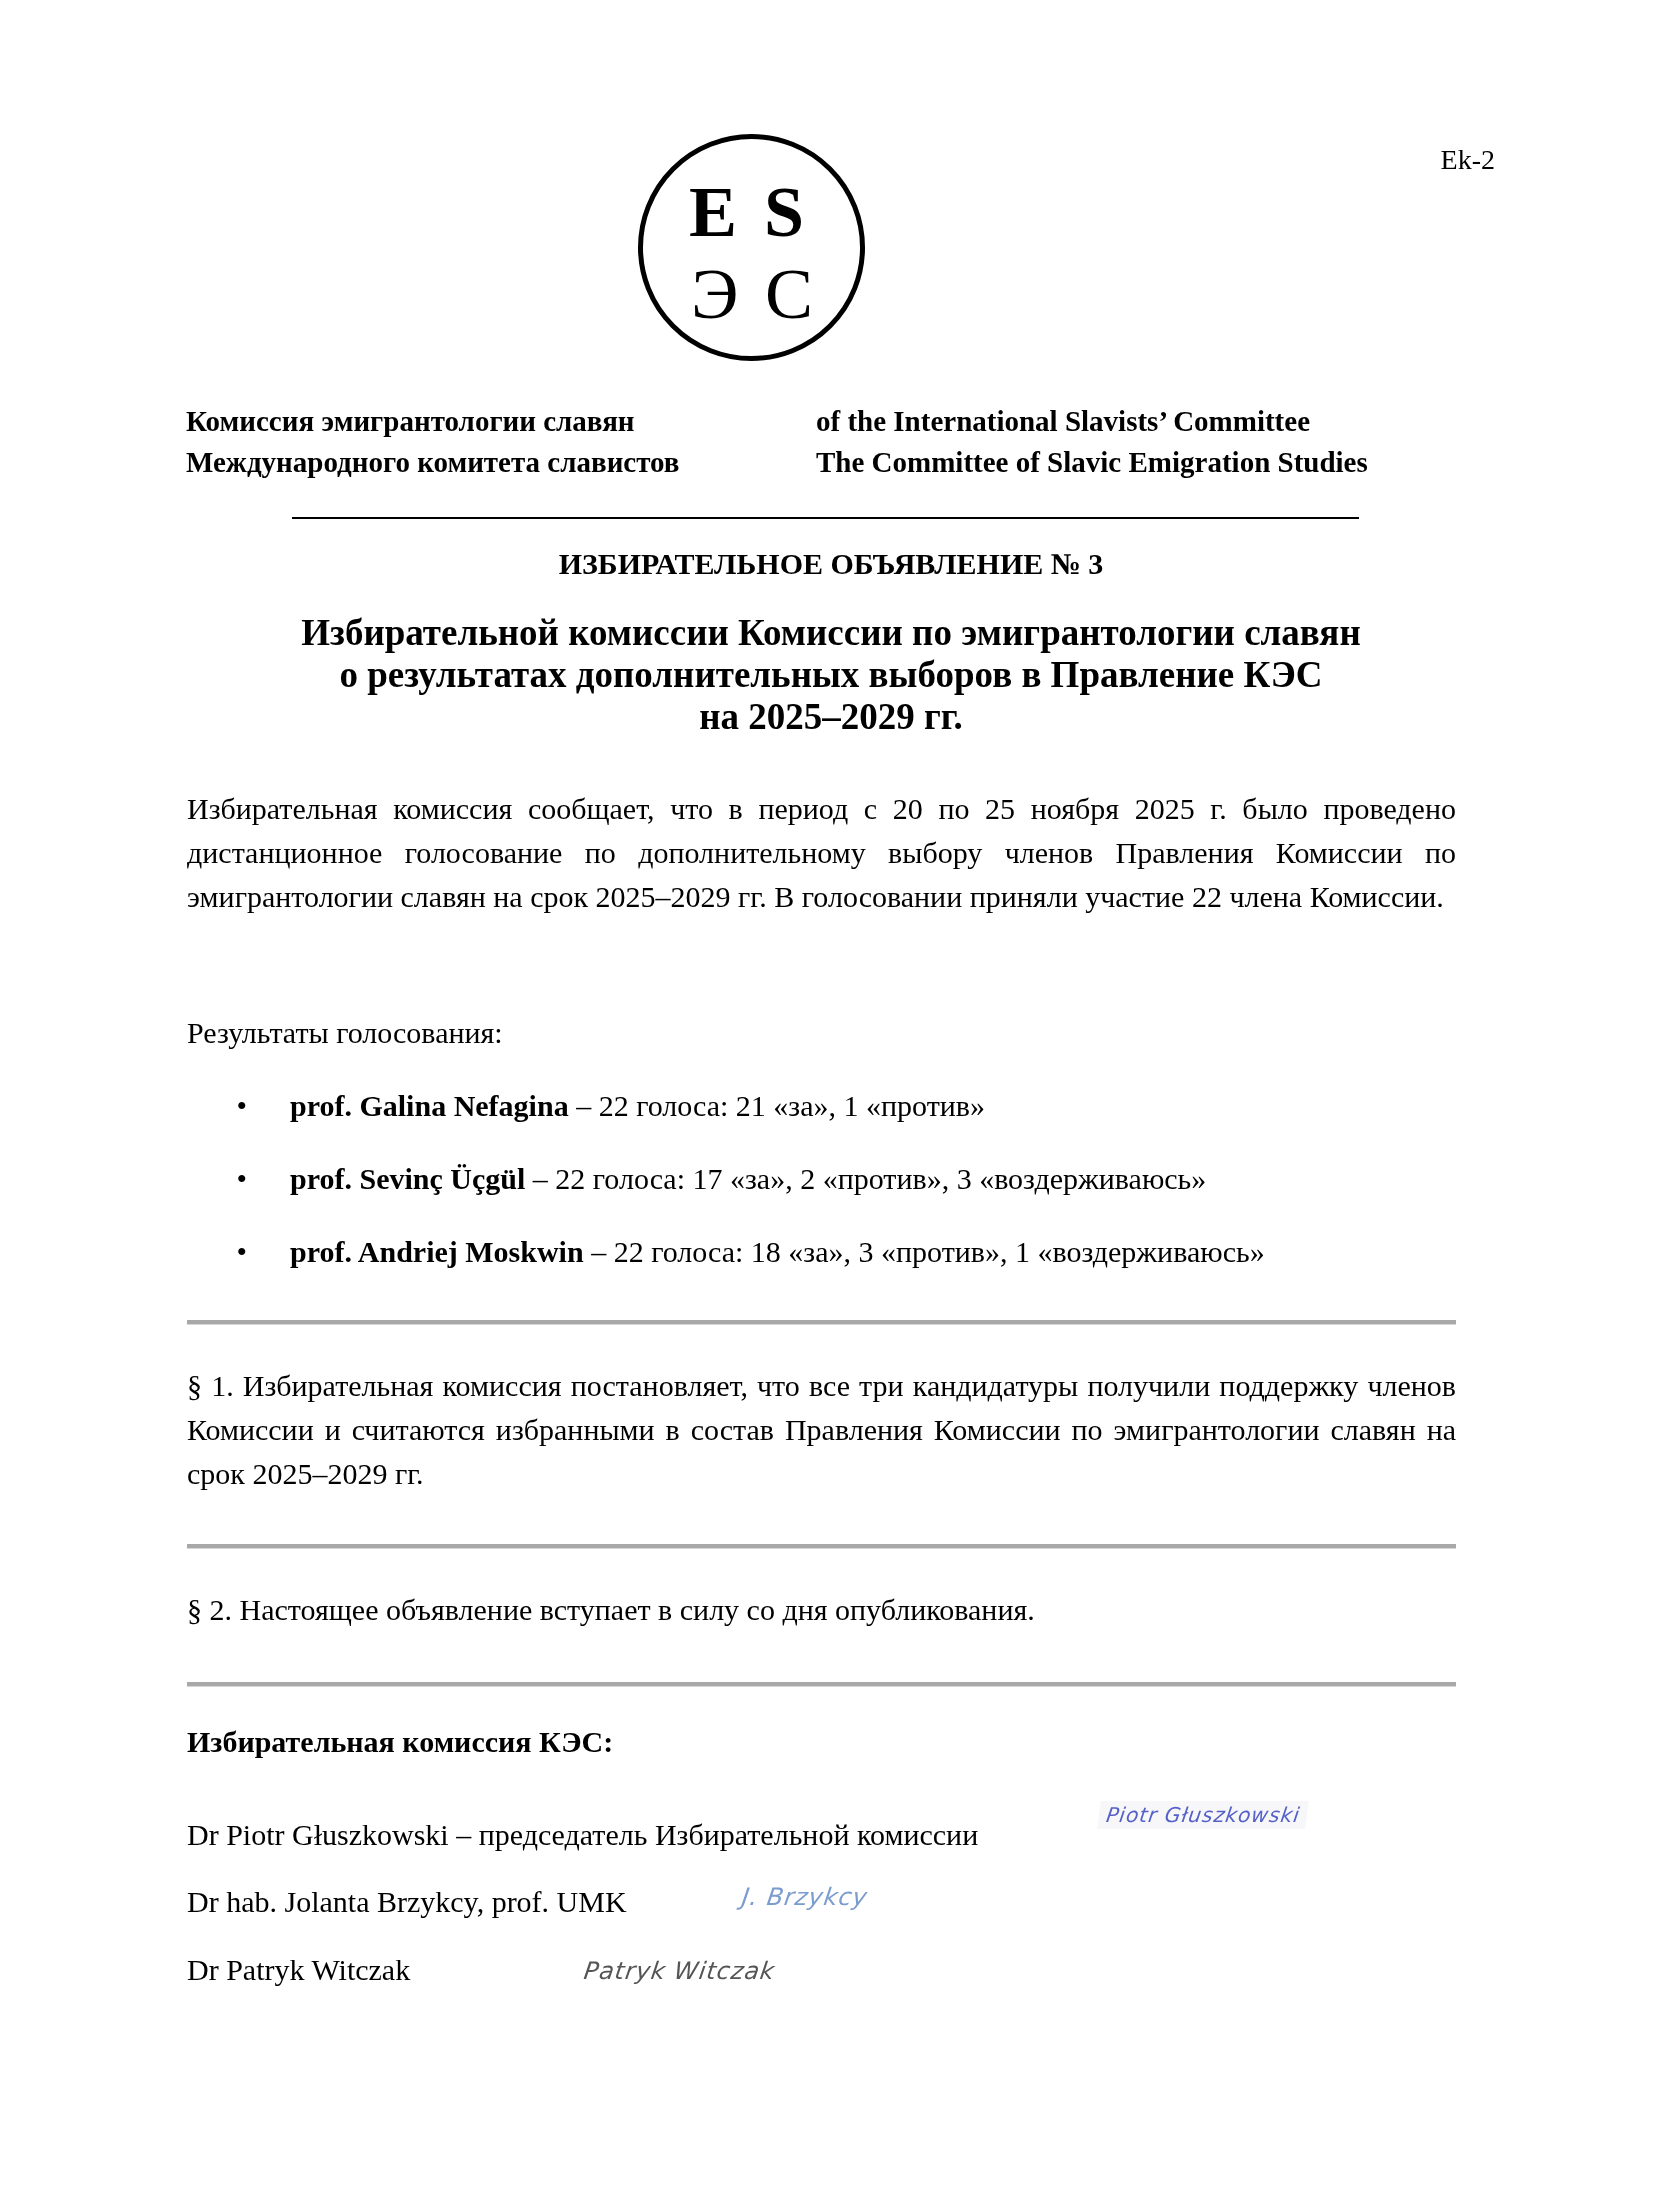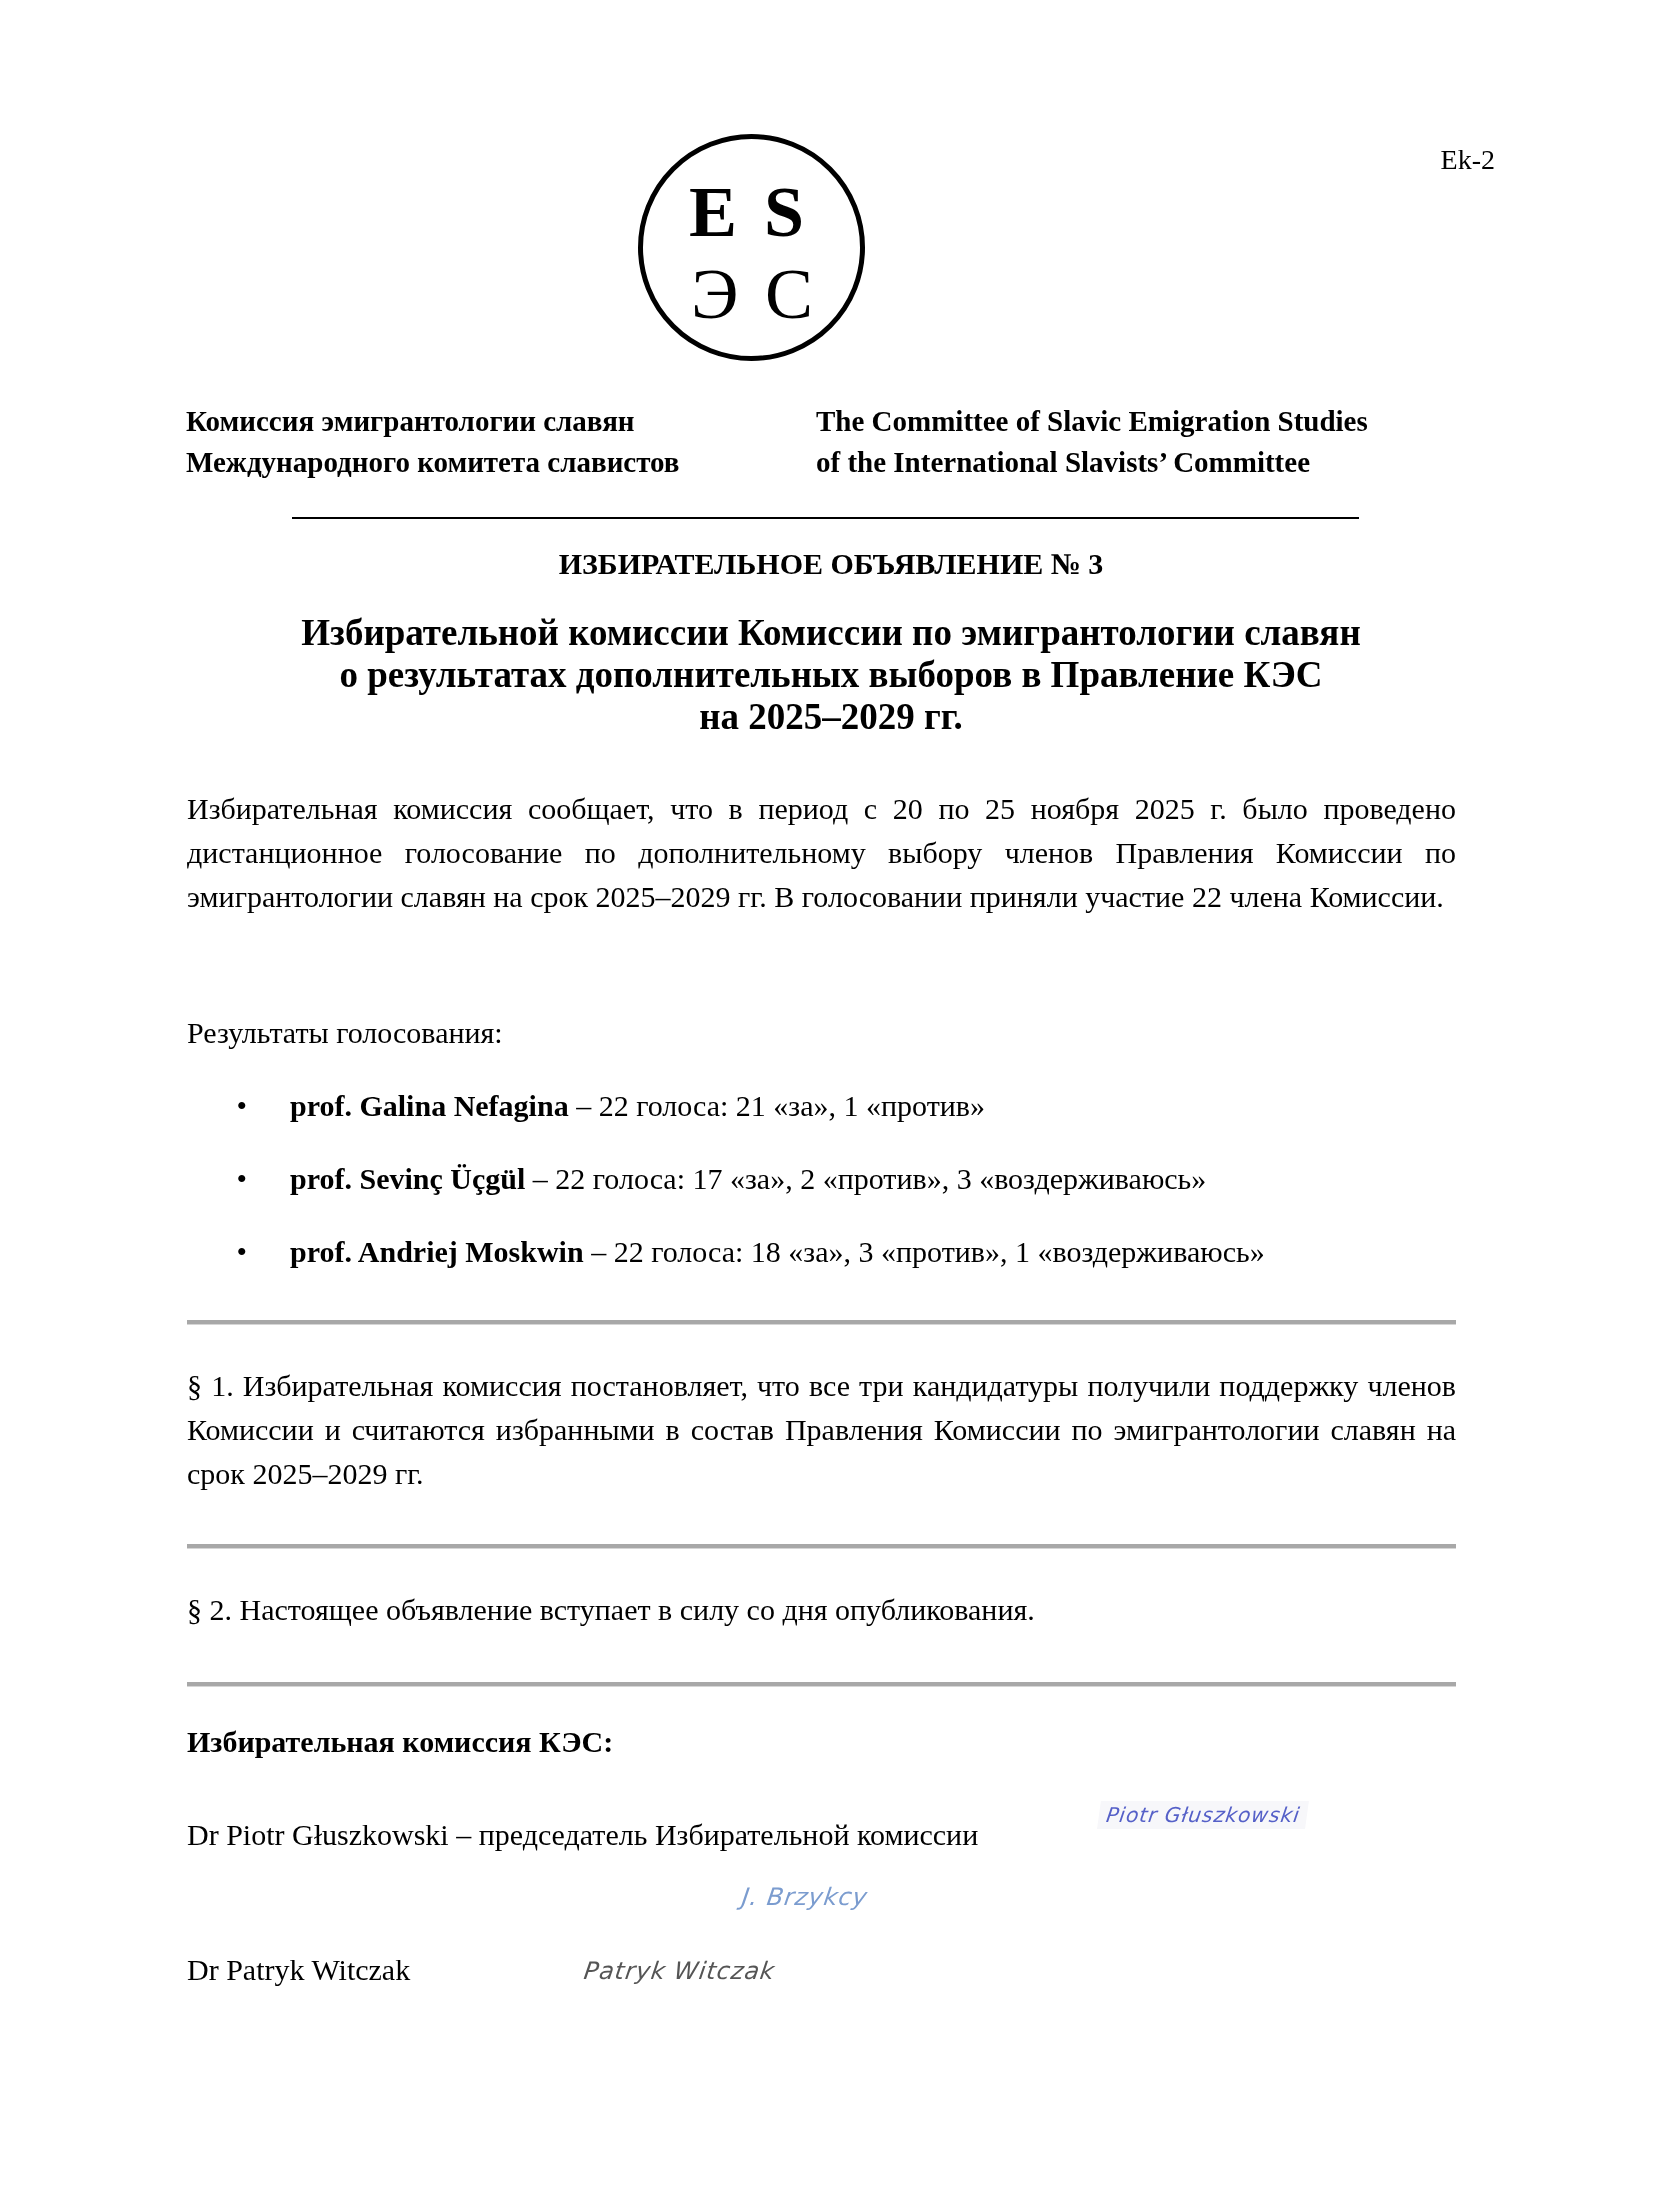--- a/index.html
+++ b/index.html
@@ -183,22 +183,22 @@
     <span class="logo-letter bold logo-s">S</span>
     <span class="logo-letter logo-ee">Э</span>
     <span class="logo-letter logo-c">С</span>
   </div>
 
   <div class="org org-ru">
     <div>Комиссия эмигрантологии славян</div>
     <div>Международного комитета славистов</div>
   </div>
   <div class="org org-en">
+    <div>of the International Slavists’ Committee</div>
     <div>The Committee of Slavic Emigration Studies</div>
-    <div>of the International Slavists’ Committee</div>
   </div>
 
   <div class="rule-top"></div>
 
   <div class="title">ИЗБИРАТЕЛЬНОЕ ОБЪЯВЛЕНИЕ № 3</div>
 
   <div class="subtitle">
     <div>Избирательной комиссии Комиссии по эмигрантологии славян</div>
     <div>о результатах дополнительных выборов в Правление КЭС</div>
     <div>на 2025–2029 гг.</div>
@@ -231,19 +231,20 @@
 
   <div class="body-text para2">§ 2. Настоящее объявление вступает в силу со дня опубликования.</div>
 
   <div class="hr hr3"></div>
 
   <div class="commission-title">Избирательная комиссия КЭС:</div>
 
   <div class="member member-1">Dr Piotr Głuszkowski – председатель Избирательной комиссии</div>
   <div class="signature sig-1">Piotr Głuszkowski</div>
 
+  <div class="member member-2">Dr hab. Jolanta Brzykcy, prof. UMK</div>
   <div class="signature sig-2">J. Brzykcy</div>
 
   <div class="member member-3">Dr Patryk Witczak</div>
   <div class="signature sig-3">Patryk Witczak</div>
 
 </div>
 
 
 </body></html>

